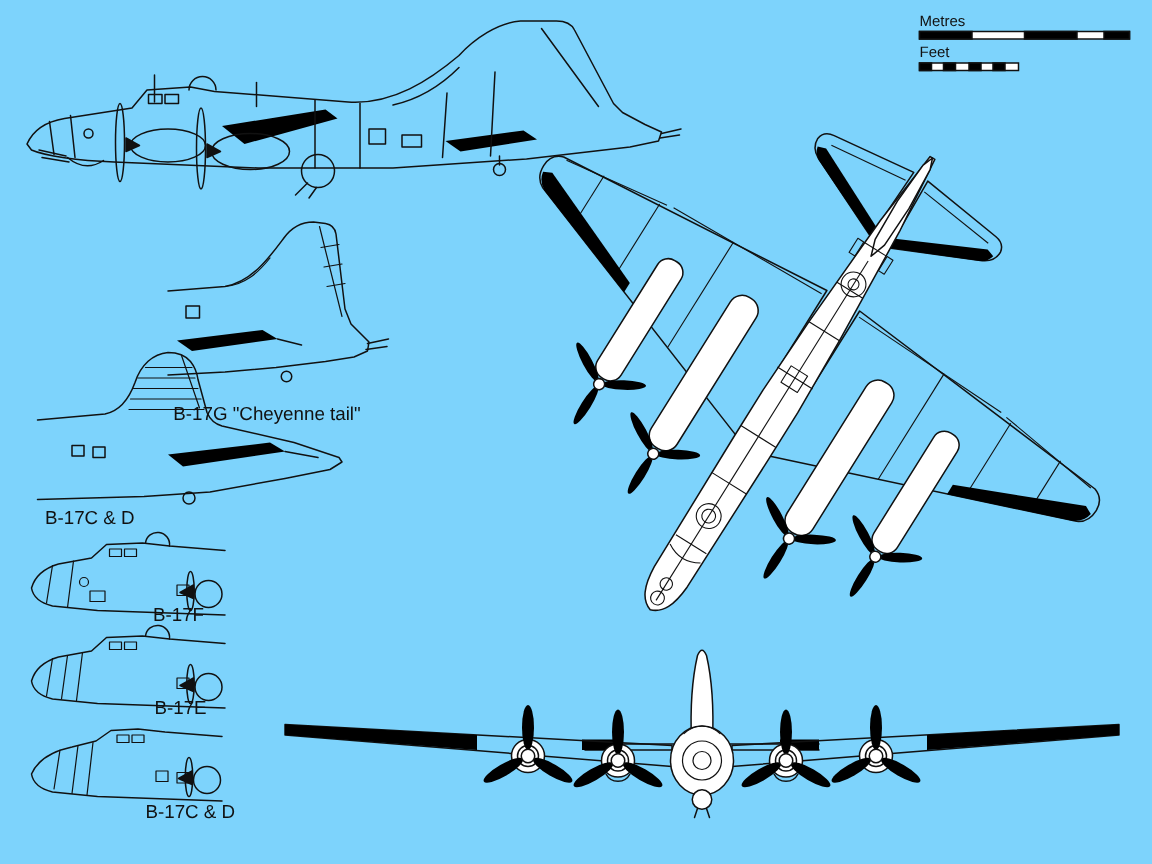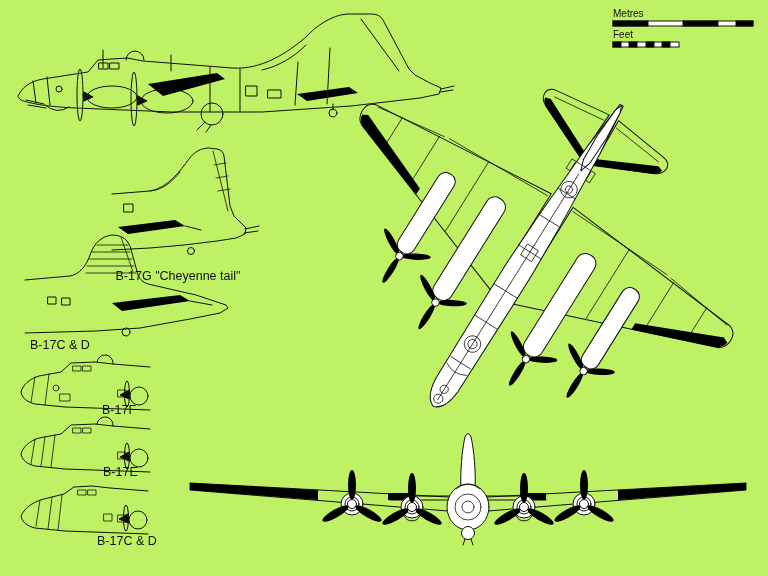--- a/index.html
+++ b/index.html
@@ -1,16 +1,16 @@
 <!DOCTYPE html>
 <html><head>
 <meta charset="utf-8">
 <style>
   html,body{margin:0;padding:0;background:#ffffff;}
-  .canvas{position:relative;width:768px;height:576px;background:#bef264;overflow:hidden;}
+  .canvas{position:relative;width:768px;height:576px;background:#7dd3fc;overflow:hidden;}
   svg{display:block;}
   text{font-family:"Liberation Sans",sans-serif;fill:#111111;stroke:none;}
   .lbl{font-size:12.5px;}
   .scale-lbl{font-size:10px;}
 </style>
 </head>
 <body>
 
 <div class="canvas">
 <svg width="768" height="576" viewBox="0 0 768 576">

